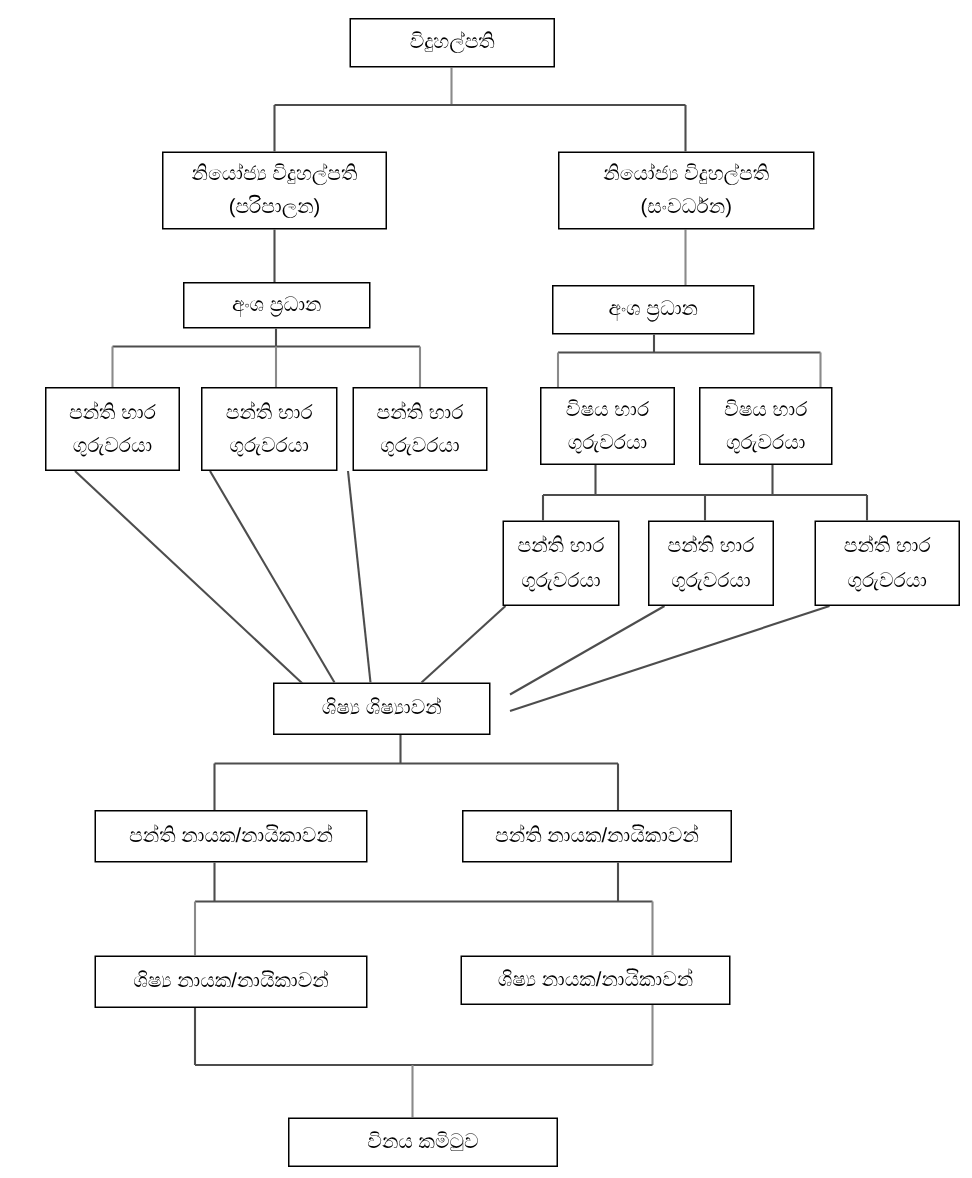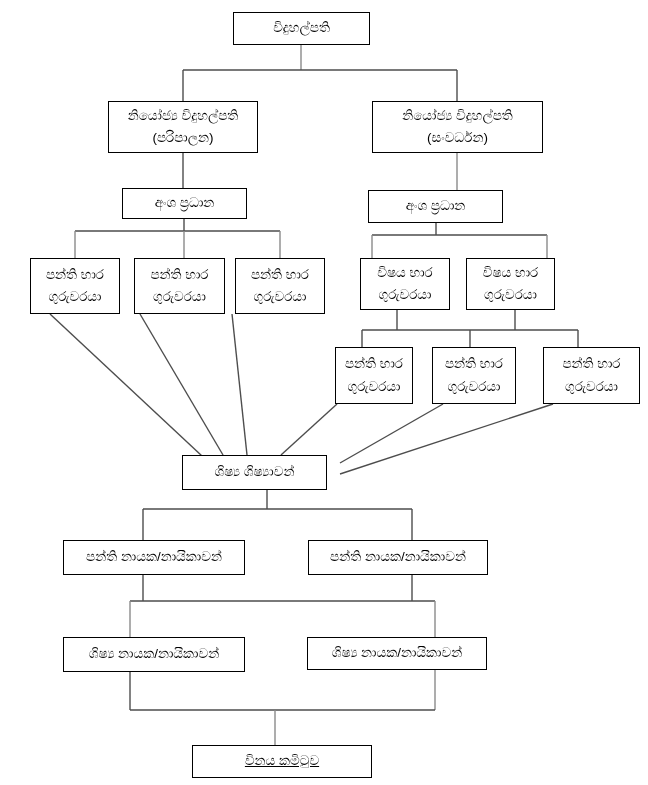--- a/index.html
+++ b/index.html
@@ -165,17 +165,17 @@
     <span>පන්ති නායක/නායිකාවන්</span>
   </div>
 
   <div class="box" style="left:63px; top:637px; width:182px; height:35px;">
     <span>ශිෂ්‍ය නායක/නායිකාවන්</span>
   </div>
   <div class="box" style="left:307px; top:637px; width:180px; height:33px;">
     <span>ශිෂ්‍ය නායක/නායිකාවන්</span>
   </div>
 
-  <div class="box" style="left:192px; top:745px; width:180px; height:33px;text-decoration:underline;">
+  <div class="box" style="left:192px; top:745px; width:180px; height:33px;">
     <span>විනය කමිටුව</span>
   </div>
 
 </div>
 
 </body></html>

